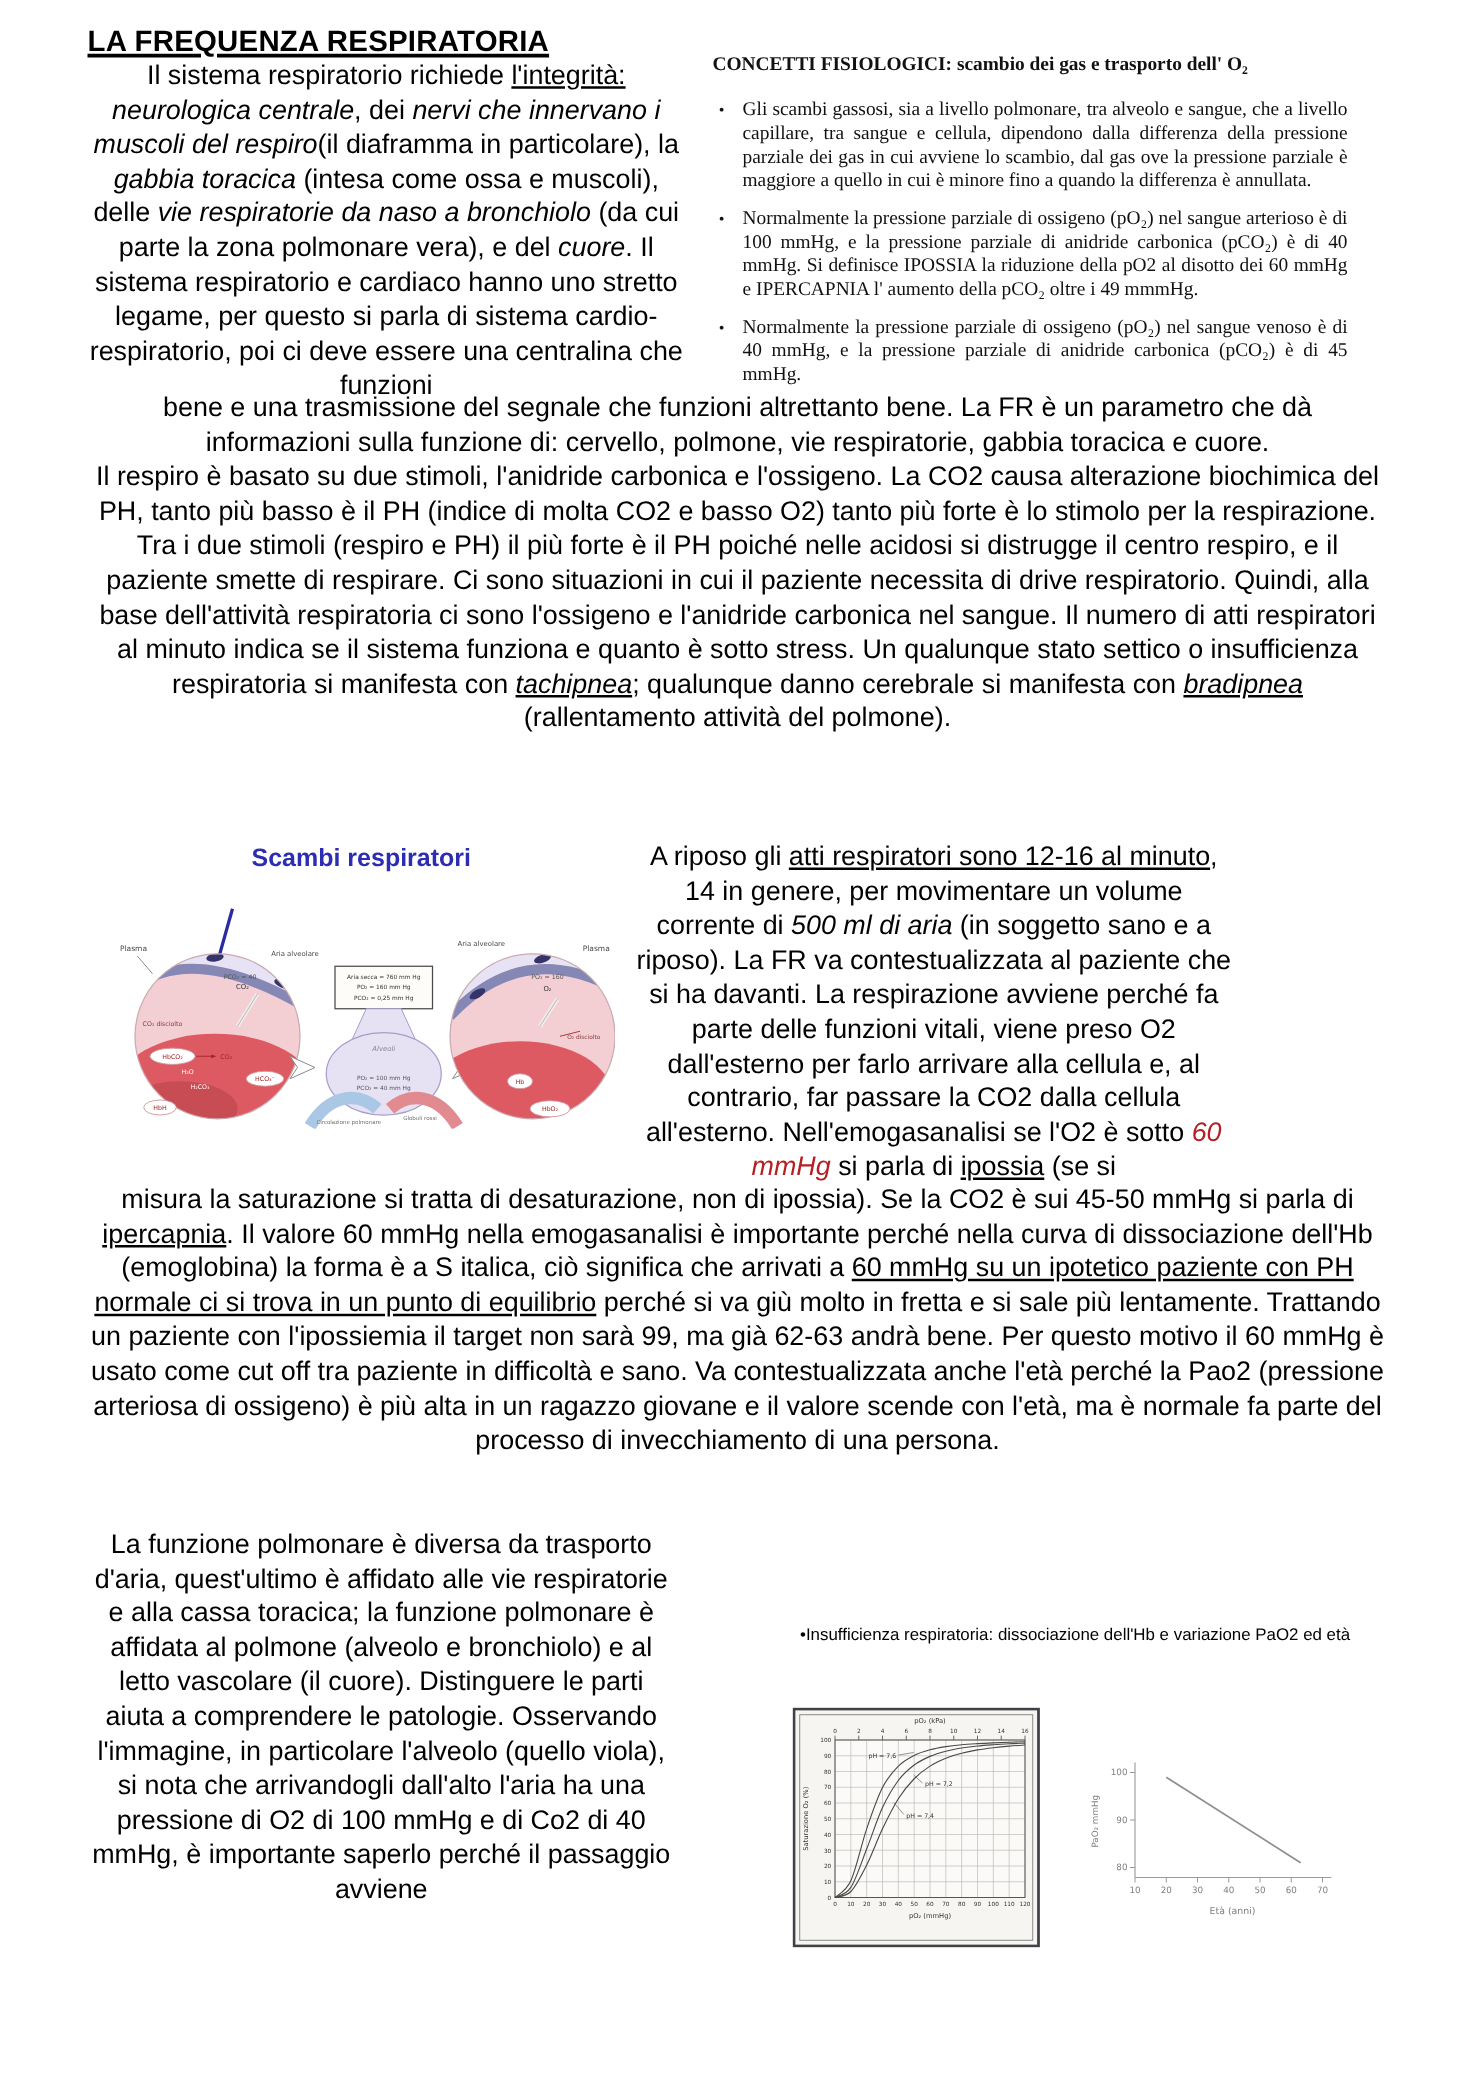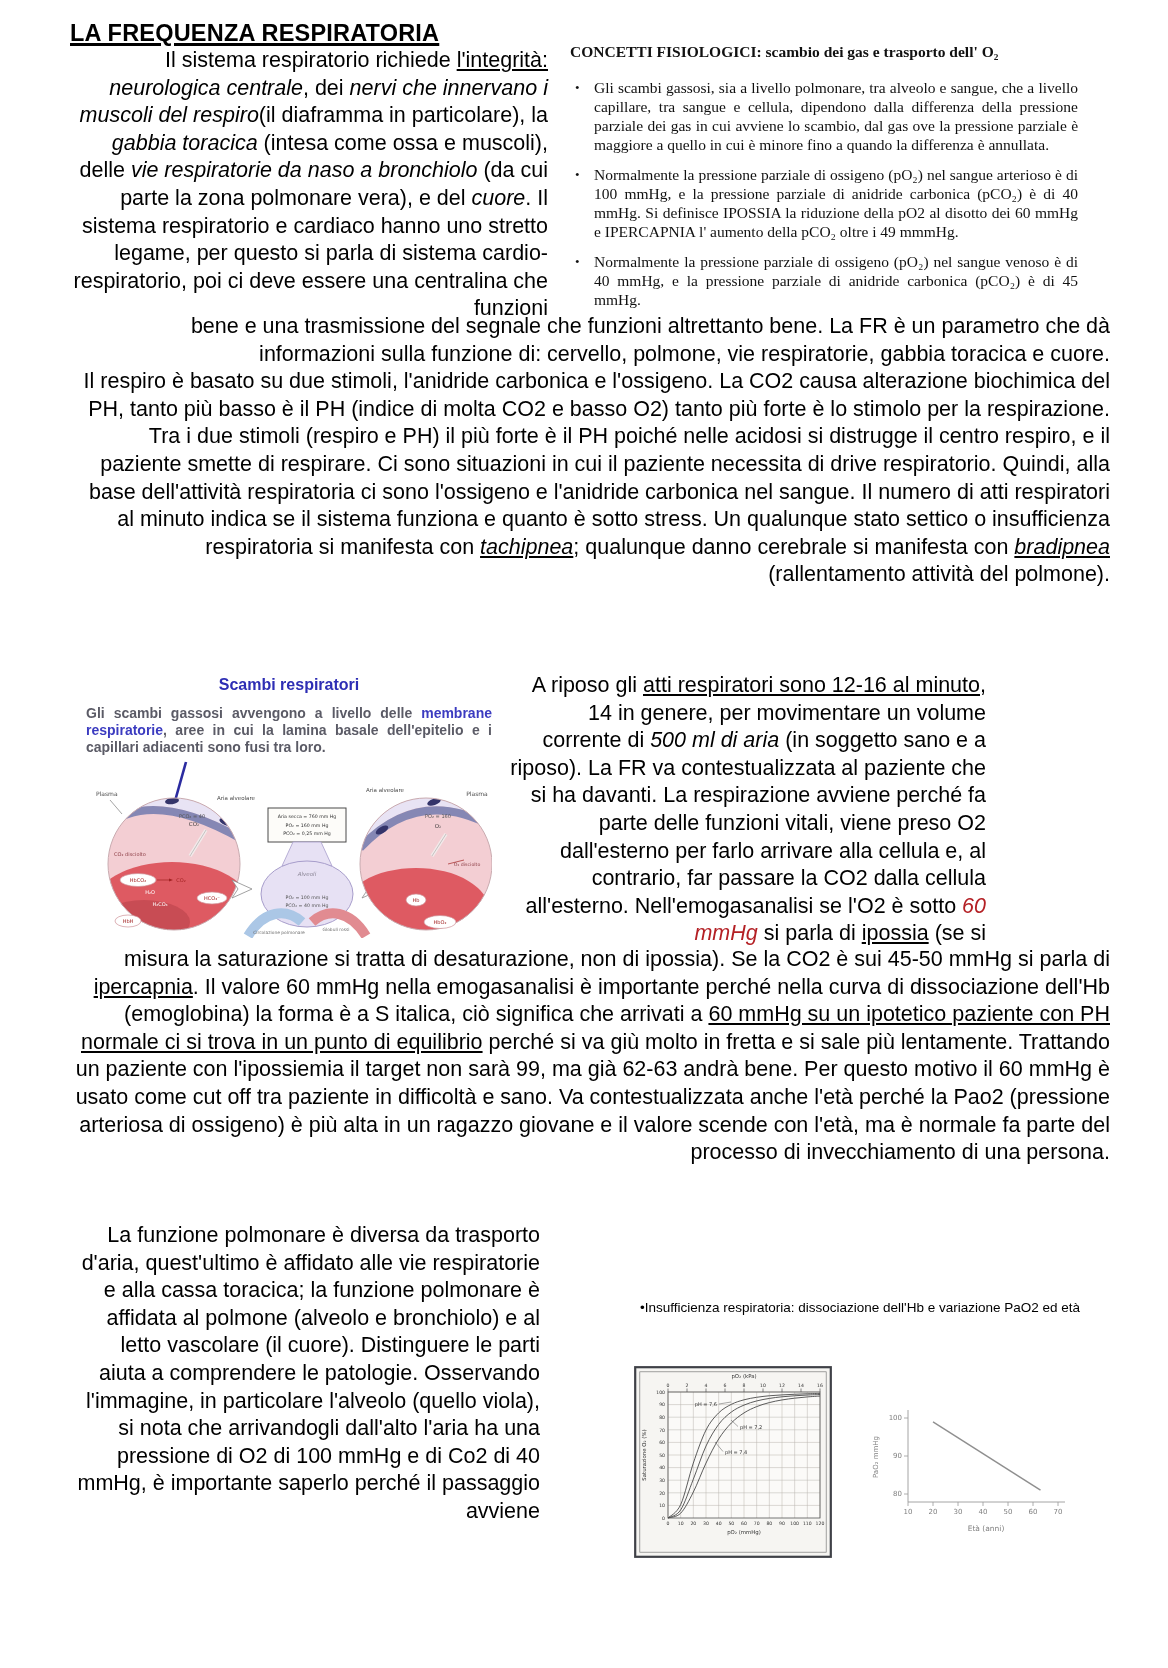--- a/index.html
+++ b/index.html
@@ -1,33 +1,33 @@
 <!DOCTYPE html>
 <html><head>
 <meta charset="utf-8">
 <style>
   html,body{margin:0;padding:0}
   body{width:1168px;height:1668px;position:relative;background:#fff;
        font-family:"Liberation Sans",sans-serif;color:#000;overflow:hidden}
   .abs{position:absolute}
-  .maintxt{font-size:21.5px;line-height:27.6px;text-align:right}
+  .maintxt{font-size:21.5px;line-height:27.6px;text-align:center}
   .b{font-weight:400}
   .i{font-style:italic}
   .u{text-decoration:underline}
   .red{color:#b42025}
   .blue{color:#3b3bc0}
   .page-title{font-size:23.5px;font-weight:700;text-decoration:underline;
               text-decoration-thickness:2.5px;letter-spacing:0.2px}
   .concetti{font-family:"Liberation Serif","DejaVu Serif",serif;font-size:15.5px;
             line-height:19px;text-align:justify;color:#111}
   .concetti-heading{font-weight:700;margin-bottom:17px;text-align:left}
   .cbullet{position:relative;padding-left:24px;margin-top:11px}
   .cbullet .dot{position:absolute;left:5px;top:0;font-size:13px}
   .scambi{width:406px}
-  .scambi-title{font-size:16px;font-weight:700;color:#2d2db4;text-align:center;margin-bottom:11px}
+  .scambi-title{font-size:20px;font-weight:700;color:#2d2db4;text-align:center;margin-bottom:26px}
   .scambi-caption{font-size:14px;line-height:17px;font-weight:700;color:#5b5b66;text-align:justify}
   .figcap2{font-size:13.5px;color:#000000}
   svg{display:block}
   svg text{font-family:"DejaVu Sans",sans-serif}
   .f44{font-size:4.4px}.f47{font-size:4.7px}.f5{font-size:5px}
   .f55{font-size:5.5px}.f6{font-size:6px}
   .it{font-style:italic}
   p{margin:0}
 </style>
 </head>
@@ -54,21 +54,20 @@
   </div>
 </div>
 
 <div class="abs maintxt" style="left:70px;top:313px;width:1040px">
   <p><span>bene e una trasmissione del segnale che funzioni altrettanto bene. La FR è un parametro che dà informazioni sulla funzione di: cervello, polmone, vie respiratorie, gabbia toracica e cuore.</span></p>
   <p><span>Il respiro è basato su due stimoli, l'anidride carbonica e l'ossigeno. La CO2 causa alterazione biochimica del PH, tanto più basso è il PH (indice di molta CO2 e basso O2) tanto più forte è lo stimolo per la respirazione. Tra i due stimoli (respiro e PH) il più forte è il PH poiché nelle acidosi si distrugge il centro respiro, e il paziente smette di respirare. Ci sono situazioni in cui il paziente necessita di drive respiratorio. Quindi, </span><span class="b">alla base dell'attività respiratoria ci sono l'ossigeno e l'anidride carbonica nel sangue</span><span>. Il numero di atti respiratori al minuto indica se il sistema funziona e quanto è sotto stress. Un qualunque stato settico o insufficienza respiratoria si manifesta con </span><span class="i u">tachipnea</span><span>; qualunque danno cerebrale si manifesta con </span><span class="i u">bradipnea</span><span> (rallentamento attività del polmone).</span></p>
 </div>
 
 <div class="abs scambi" style="left:86px;top:676px">
   <div class="scambi-title">Scambi respiratori</div>
-  <div class="scambi-caption"><span>Gli scambi gassosi avvengono a livello delle </span><span class="blue">membrane respiratorie</span><span>, aree in cui la lamina basale dell'epitelio e i capillari adiacenti sono fusi tra loro.</span></div>
   <svg viewBox="0 0 406 178" width="406" height="178" style="margin-top:4px">
     <defs>
       <clipPath id="cp1">
           <circle cx="88" cy="104" r="66"></circle>
         </clipPath>
       <clipPath id="cp3">
           <circle cx="340" cy="104" r="66"></circle>
         </clipPath>
     </defs>
     <g>

